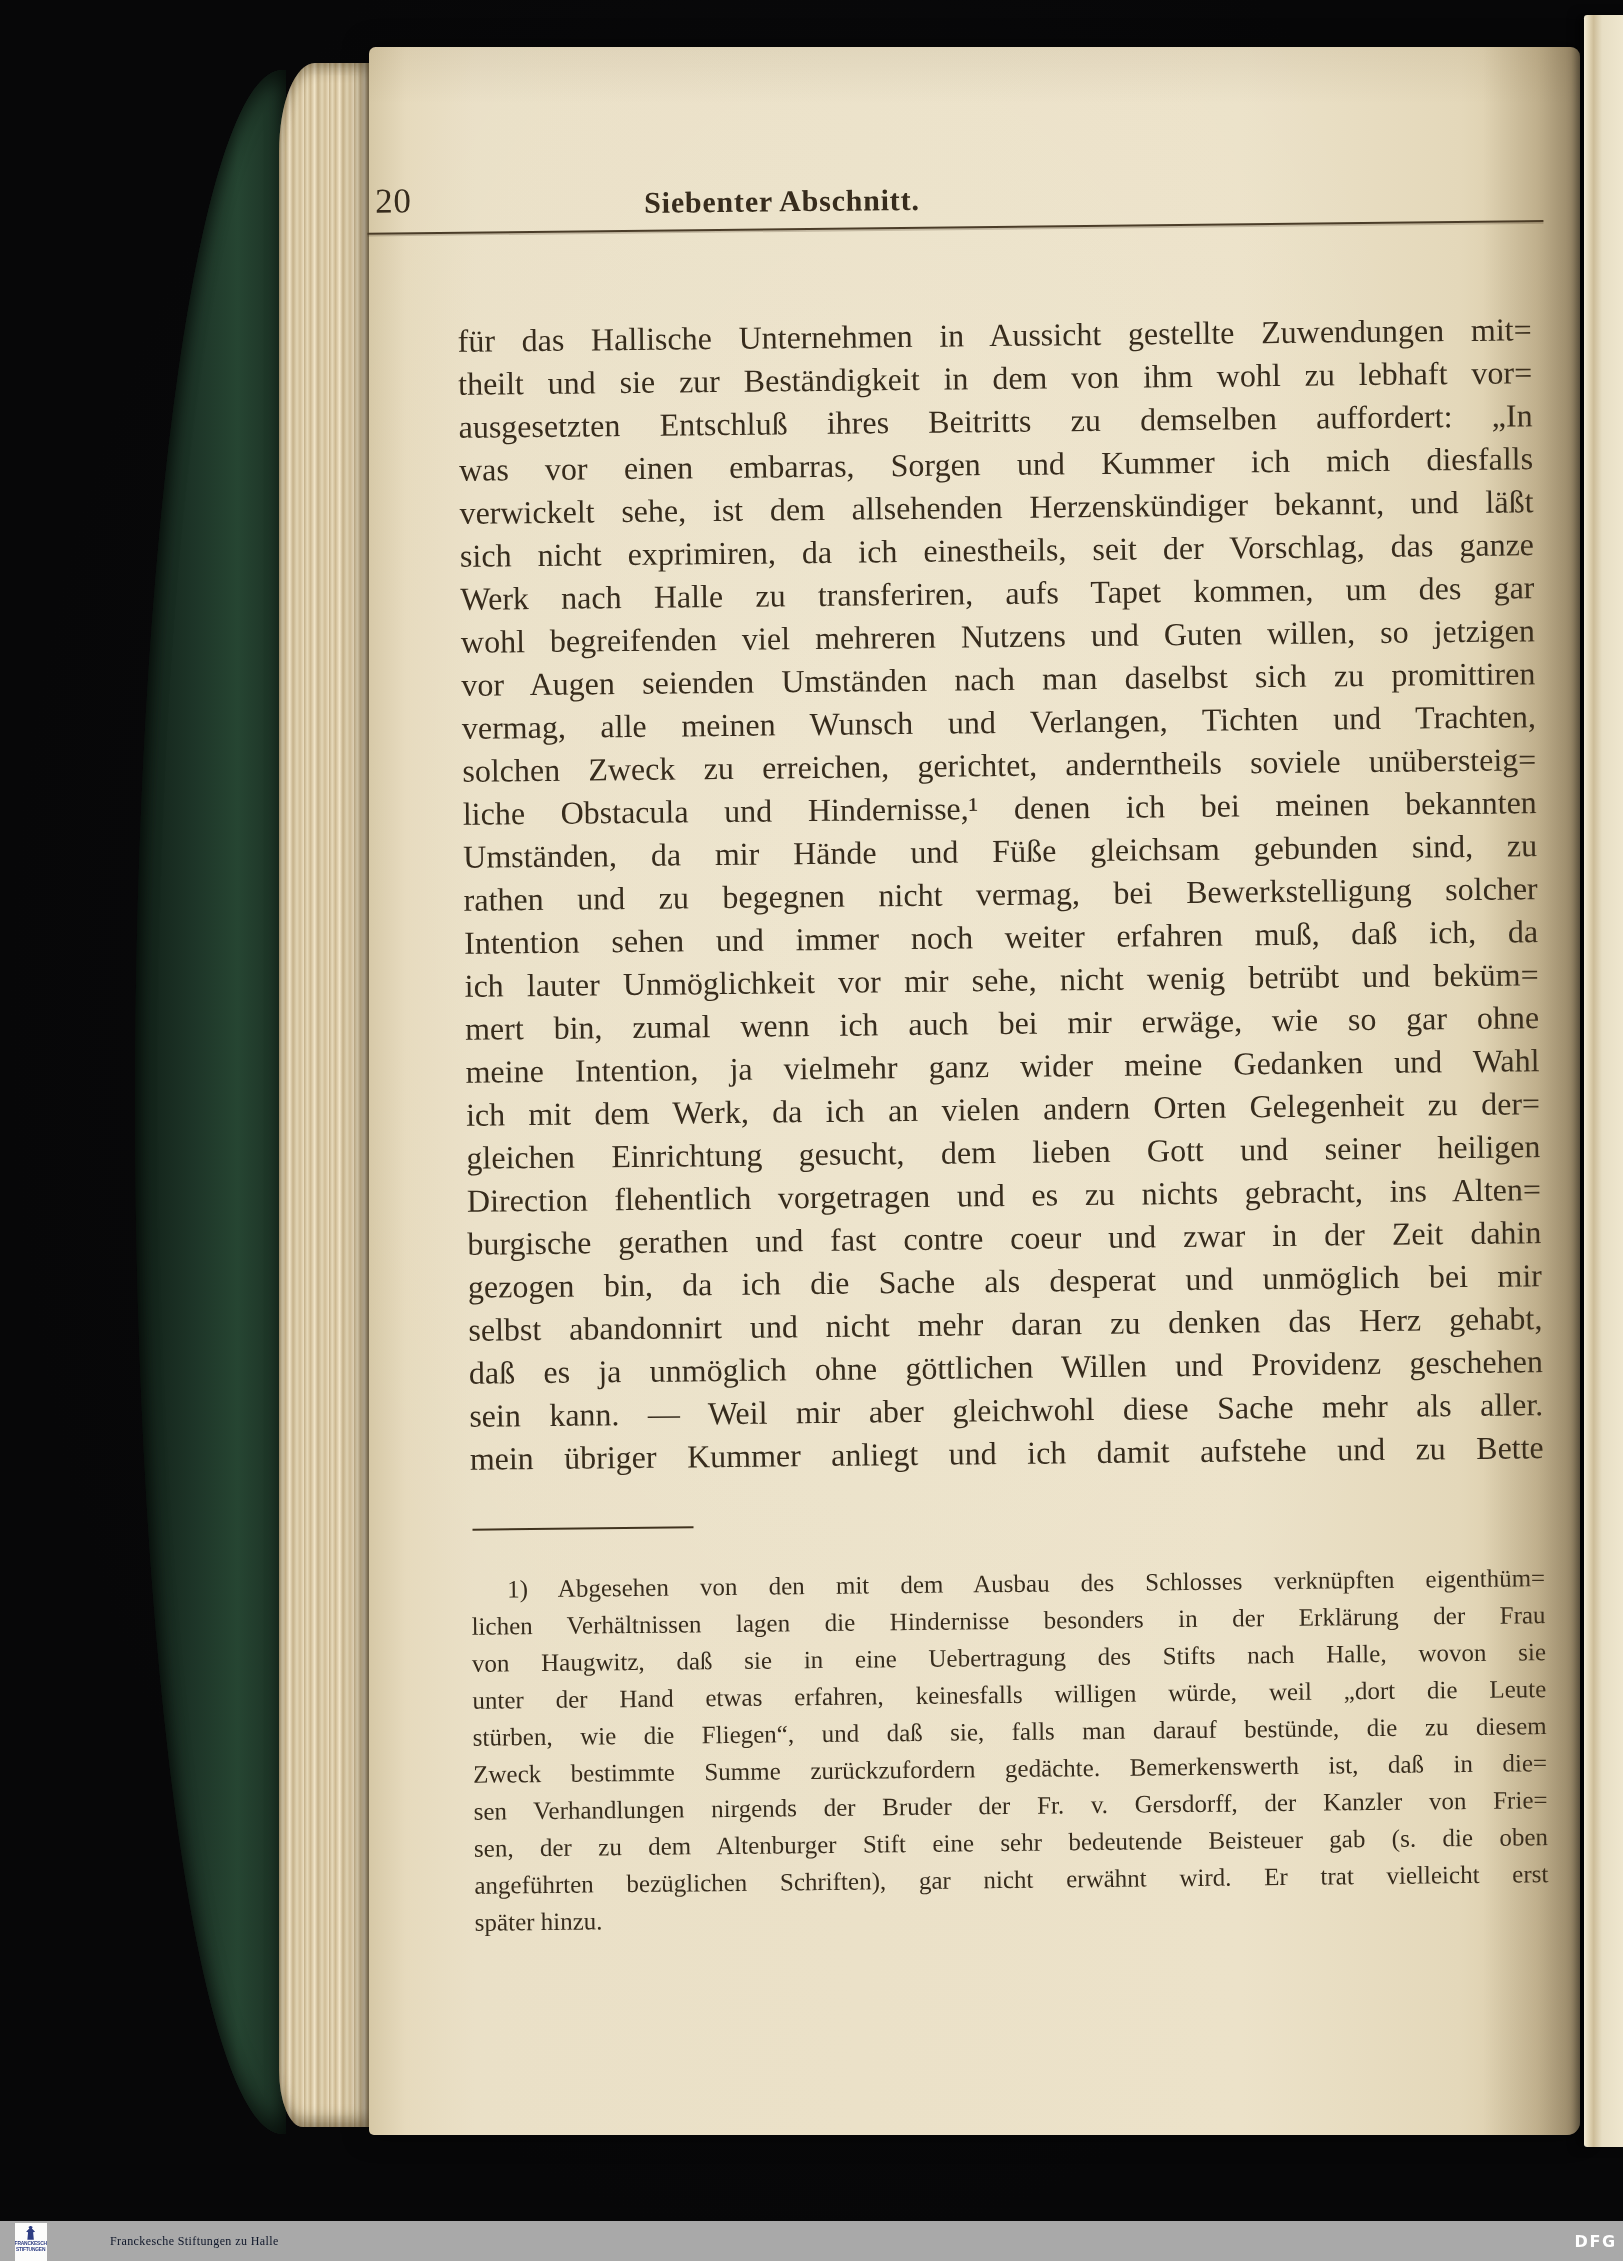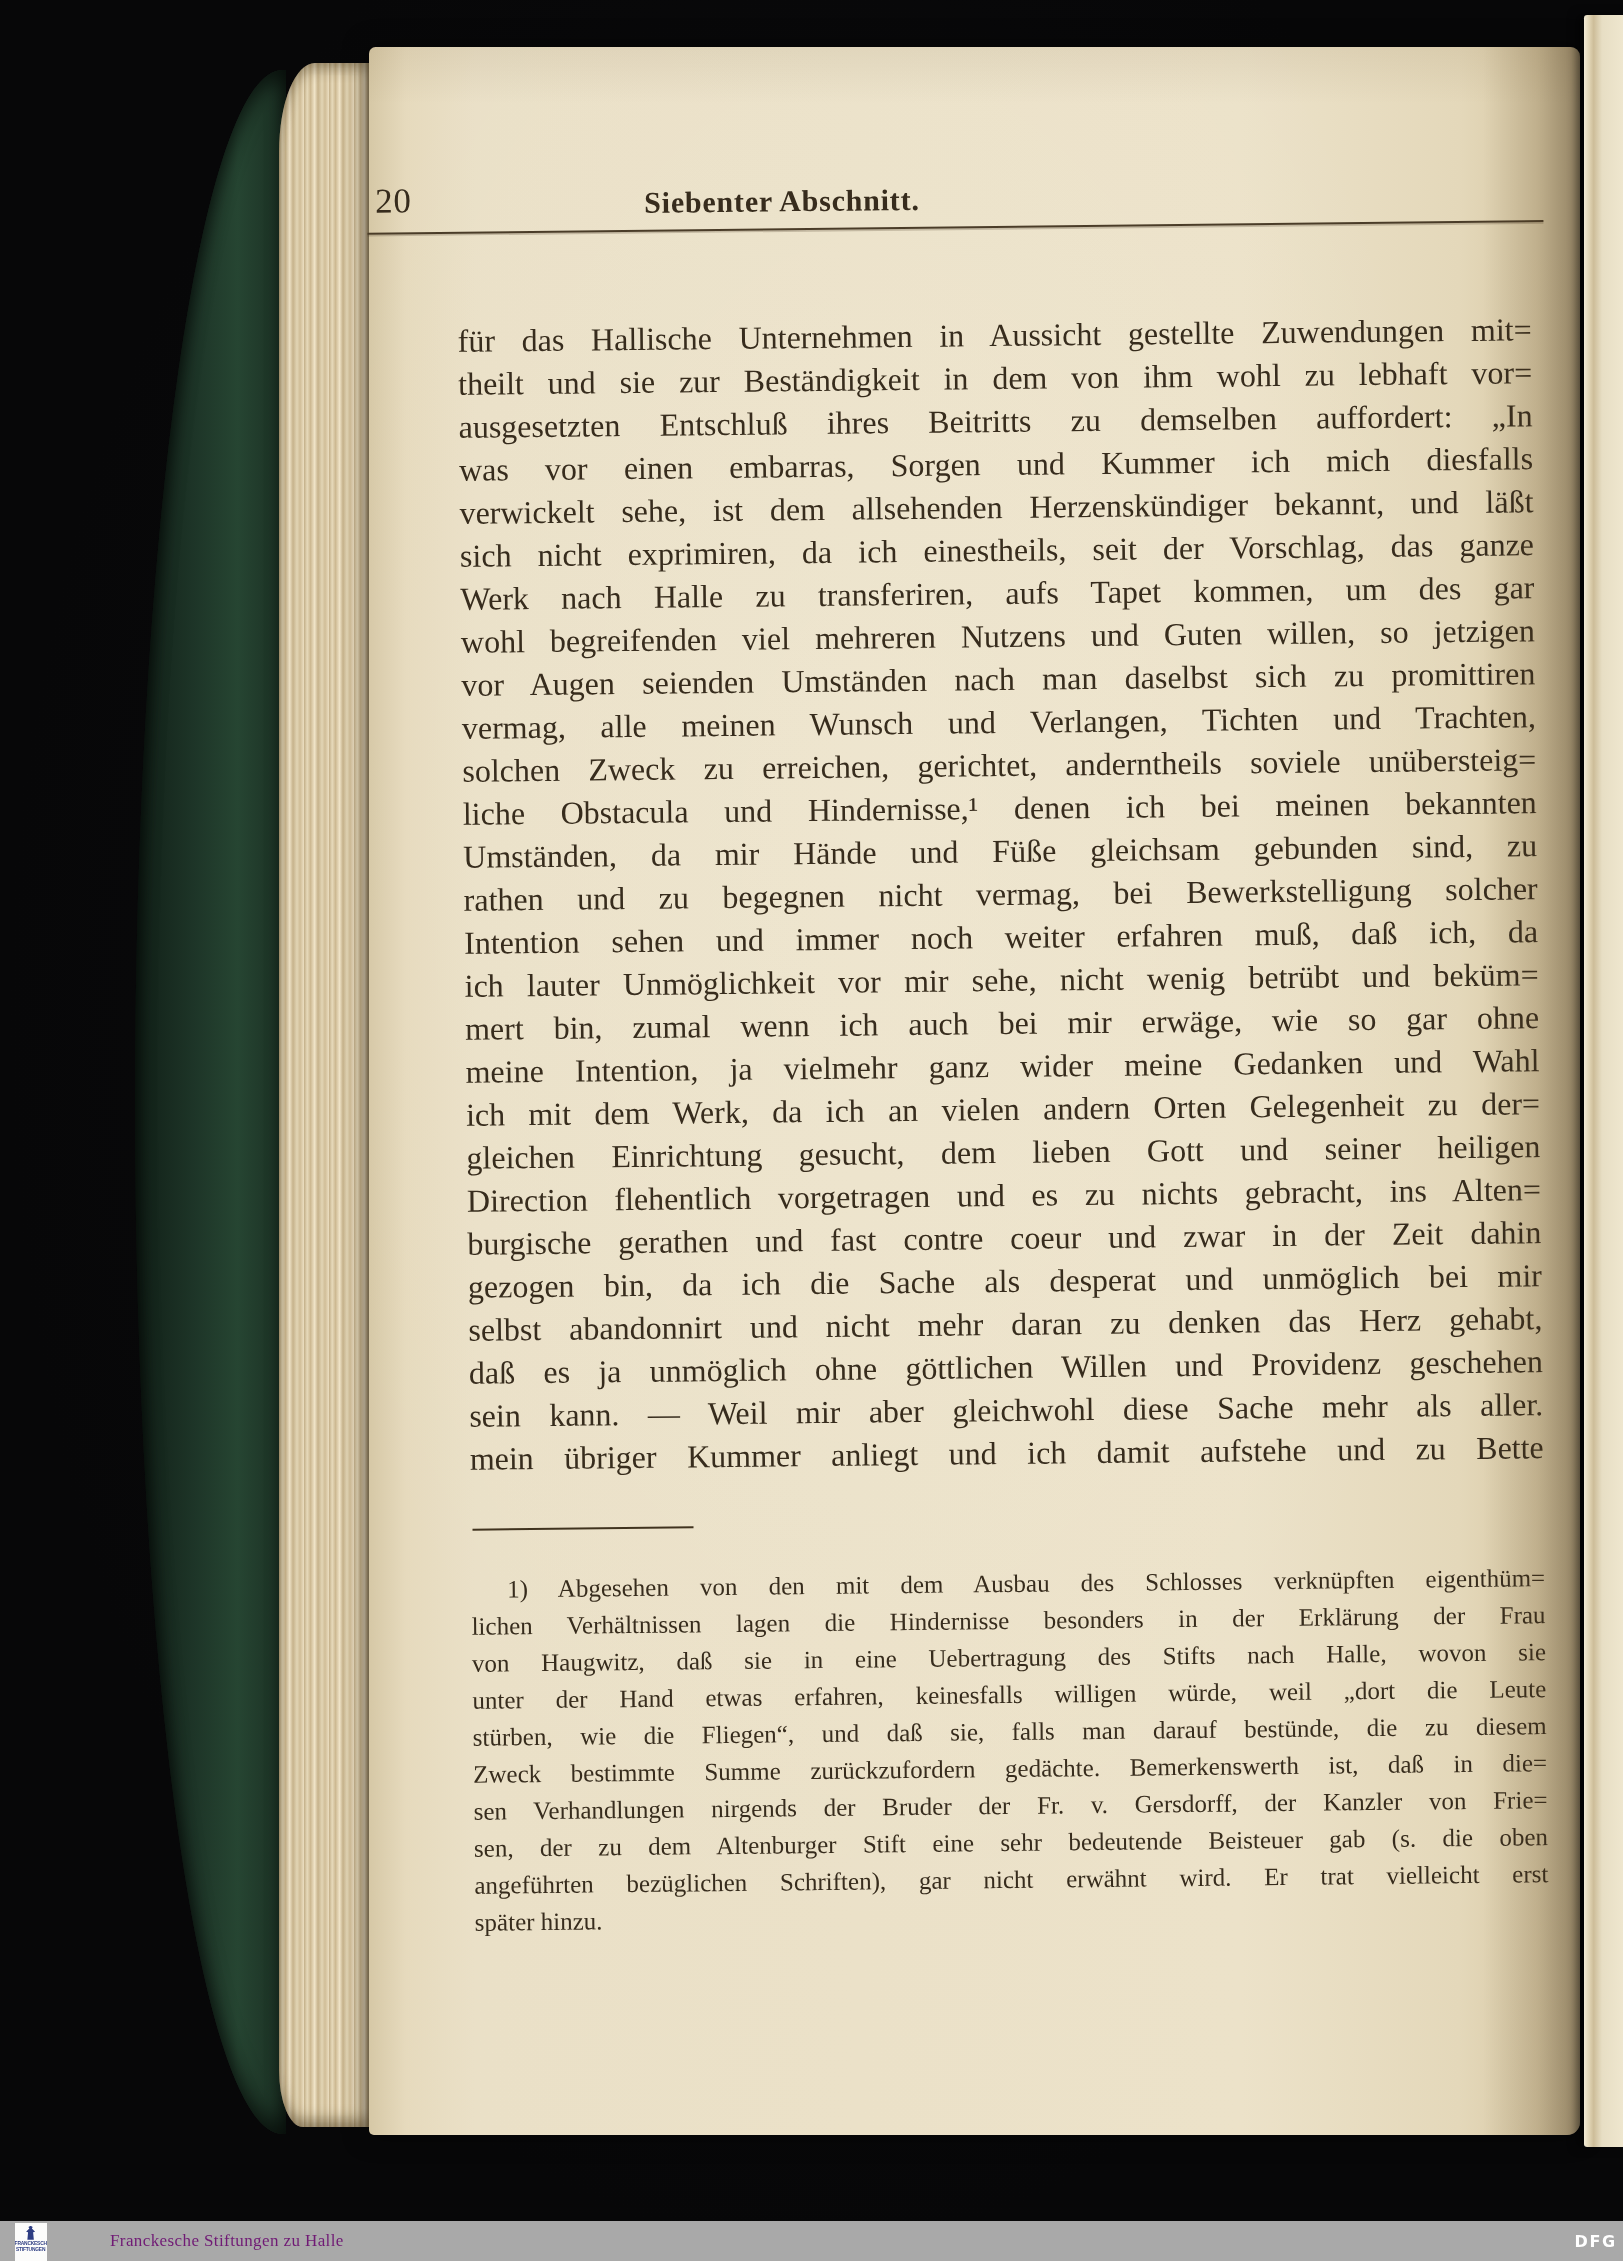--- a/index.html
+++ b/index.html
@@ -119,21 +119,21 @@
     clip-path: polygon(50% 0, 74% 9%, 64% 20%, 100% 42%, 78% 47%, 86% 100%, 14% 100%, 22% 47%, 0 42%, 36% 20%, 26% 9%);
   }
   .logotext {
     font-family: "Liberation Sans", sans-serif;
     font-size: 4.9px; line-height: 5.7px; letter-spacing: -0.2px;
     color: #2e3d82; font-weight: bold;
   }
   .institution {
     position: absolute; left: 110px; top: 50%;
     transform: translateY(-54%);
-    color: #701a75; font-size: 17px; letter-spacing: 0.4px;
+    color: #0f172a; font-size: 12px; letter-spacing: 0.4px;
     font-family: "Liberation Serif", serif;
   }
   .dfg {
     position: absolute; right: 7.3px; top: 50%;
     transform: translateY(-52%);
     color: #ffffff; font-family: "DejaVu Sans", sans-serif;
     font-size: 16px; font-weight: bold; letter-spacing: 1.6px;
   }
 </style>
 </head>

